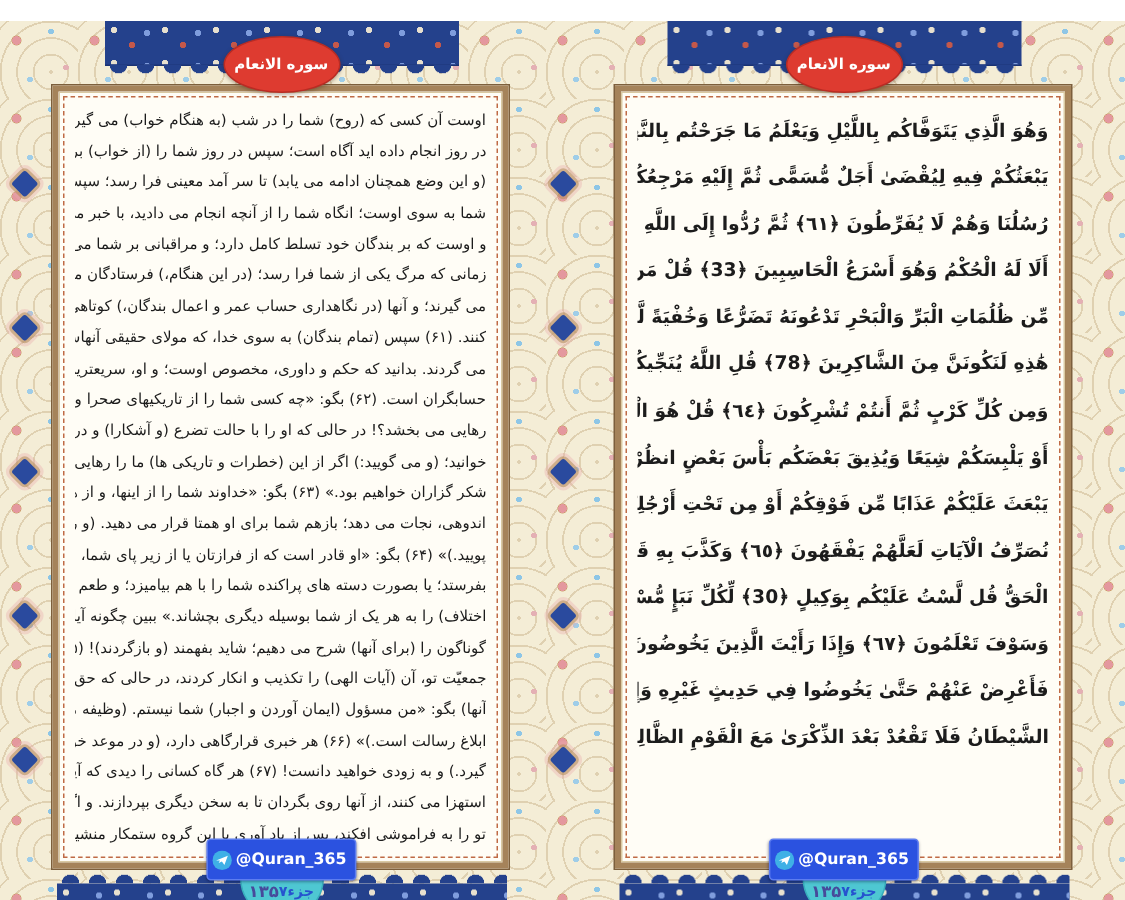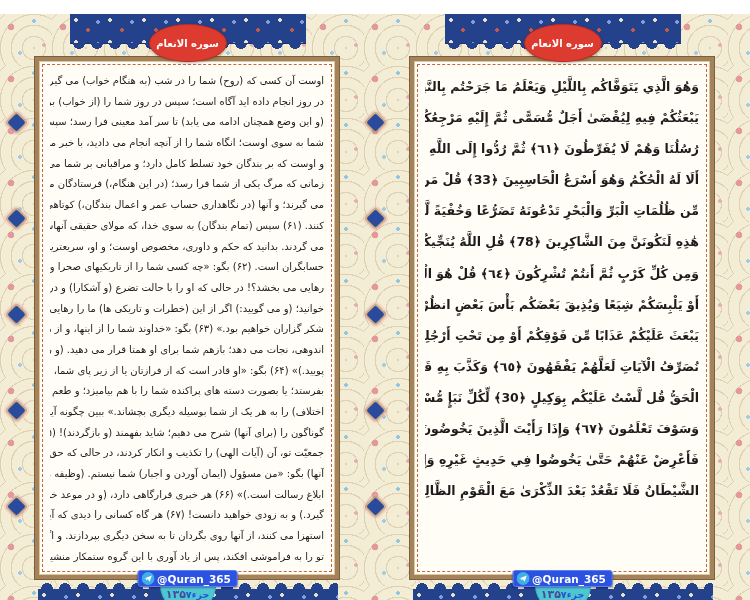--- a/index.html
+++ b/index.html
@@ -67,21 +67,21 @@
   .text{ direction:rtl; color:#1c1c1c; width:100%; }
   .tline{
     white-space:nowrap; overflow:hidden;
     text-align:justify; text-align-last:justify;
   }
   .translation .tline{ font-size:10px;   height:20.7px; line-height:20.7px; }
   .quran       .tline{ font-size:12.5px; height:31.1px; line-height:31.1px; font-weight:700; }
 
   
   .channel-badge{
-    position:absolute; left:50%; transform:translateX(-50%); bottom:27px; height:17px; z-index:6;
+    position:absolute; left:50%; transform:translateX(-50%); bottom:27px; height:28px; z-index:6;
     background:#2b52e0; border:1px solid #5d7df0; border-radius:3px;
     display:flex; align-items:center; gap:3px; padding:0 6px 0 3px;
     color:#fff; font-size:10.5px; font-weight:bold; direction:ltr; white-space:nowrap;
     box-shadow:0 1px 2px rgba(0,0,40,.35);
   }
   .tg{ display:flex; align-items:center; }
 
   
   .juz-badge{
     position:absolute; left:50%; transform:translateX(-50%); bottom:2px;

